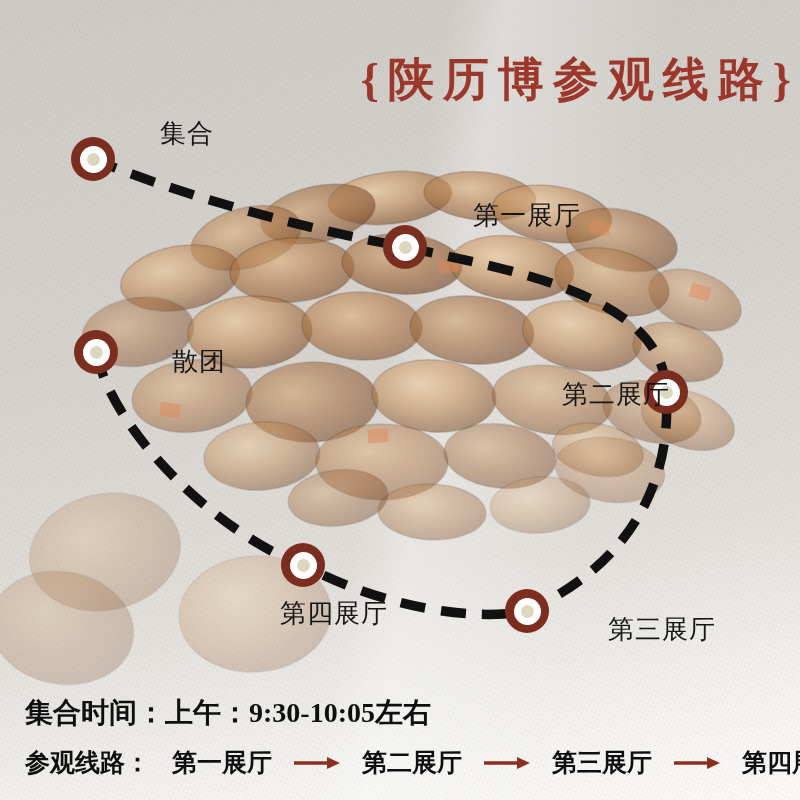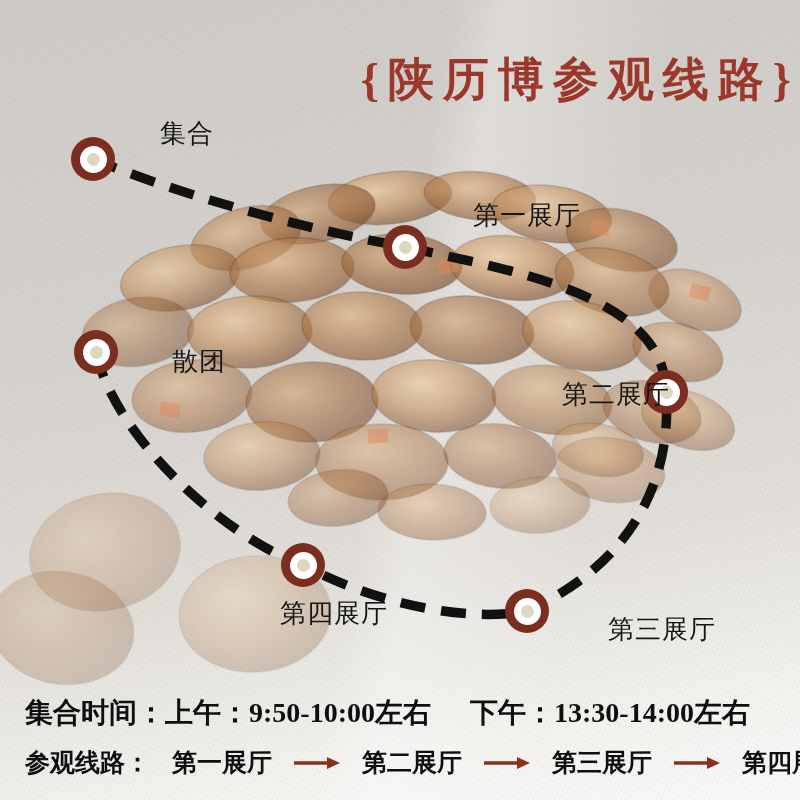--- a/index.html
+++ b/index.html
@@ -139,22 +139,21 @@
       <div class="stop-label" style="left: 236px; top: 596px;">第四展厅</div>
       <div class="marker" style="left: 96px; top: 352px; background: rgb(123, 46, 32);">
         <div class="marker-inner">
           <div class="marker-dot"></div>
         </div>
       </div>
       <div class="stop-label" style="left: 128px; top: 344px;">散团</div>
     </div>
 
   <div id="footer-line1">
-    <span id="meeting-am">集合时间：上午：9:50-10:00左右</span>
-    <span id="meeting-pm">下午：13:30-14:00左右</span>
+    <span id="meeting-am">集合时间：上午：9:30-10:05左右</span>
   </div>
 
   <div id="footer-line2">
     <span>参观线路：</span>
   <span>第一展厅</span>
       <svg class="route-arrow" width="46" height="14" viewBox="0 0 46 14">
         <line x1="0" y1="7" x2="35" y2="7" stroke="#8a3021" stroke-width="3.5"></line>
         <polygon points="33,1 46,7 33,13" fill="#8a3021"></polygon>
       </svg>
       <span>第二展厅</span>

